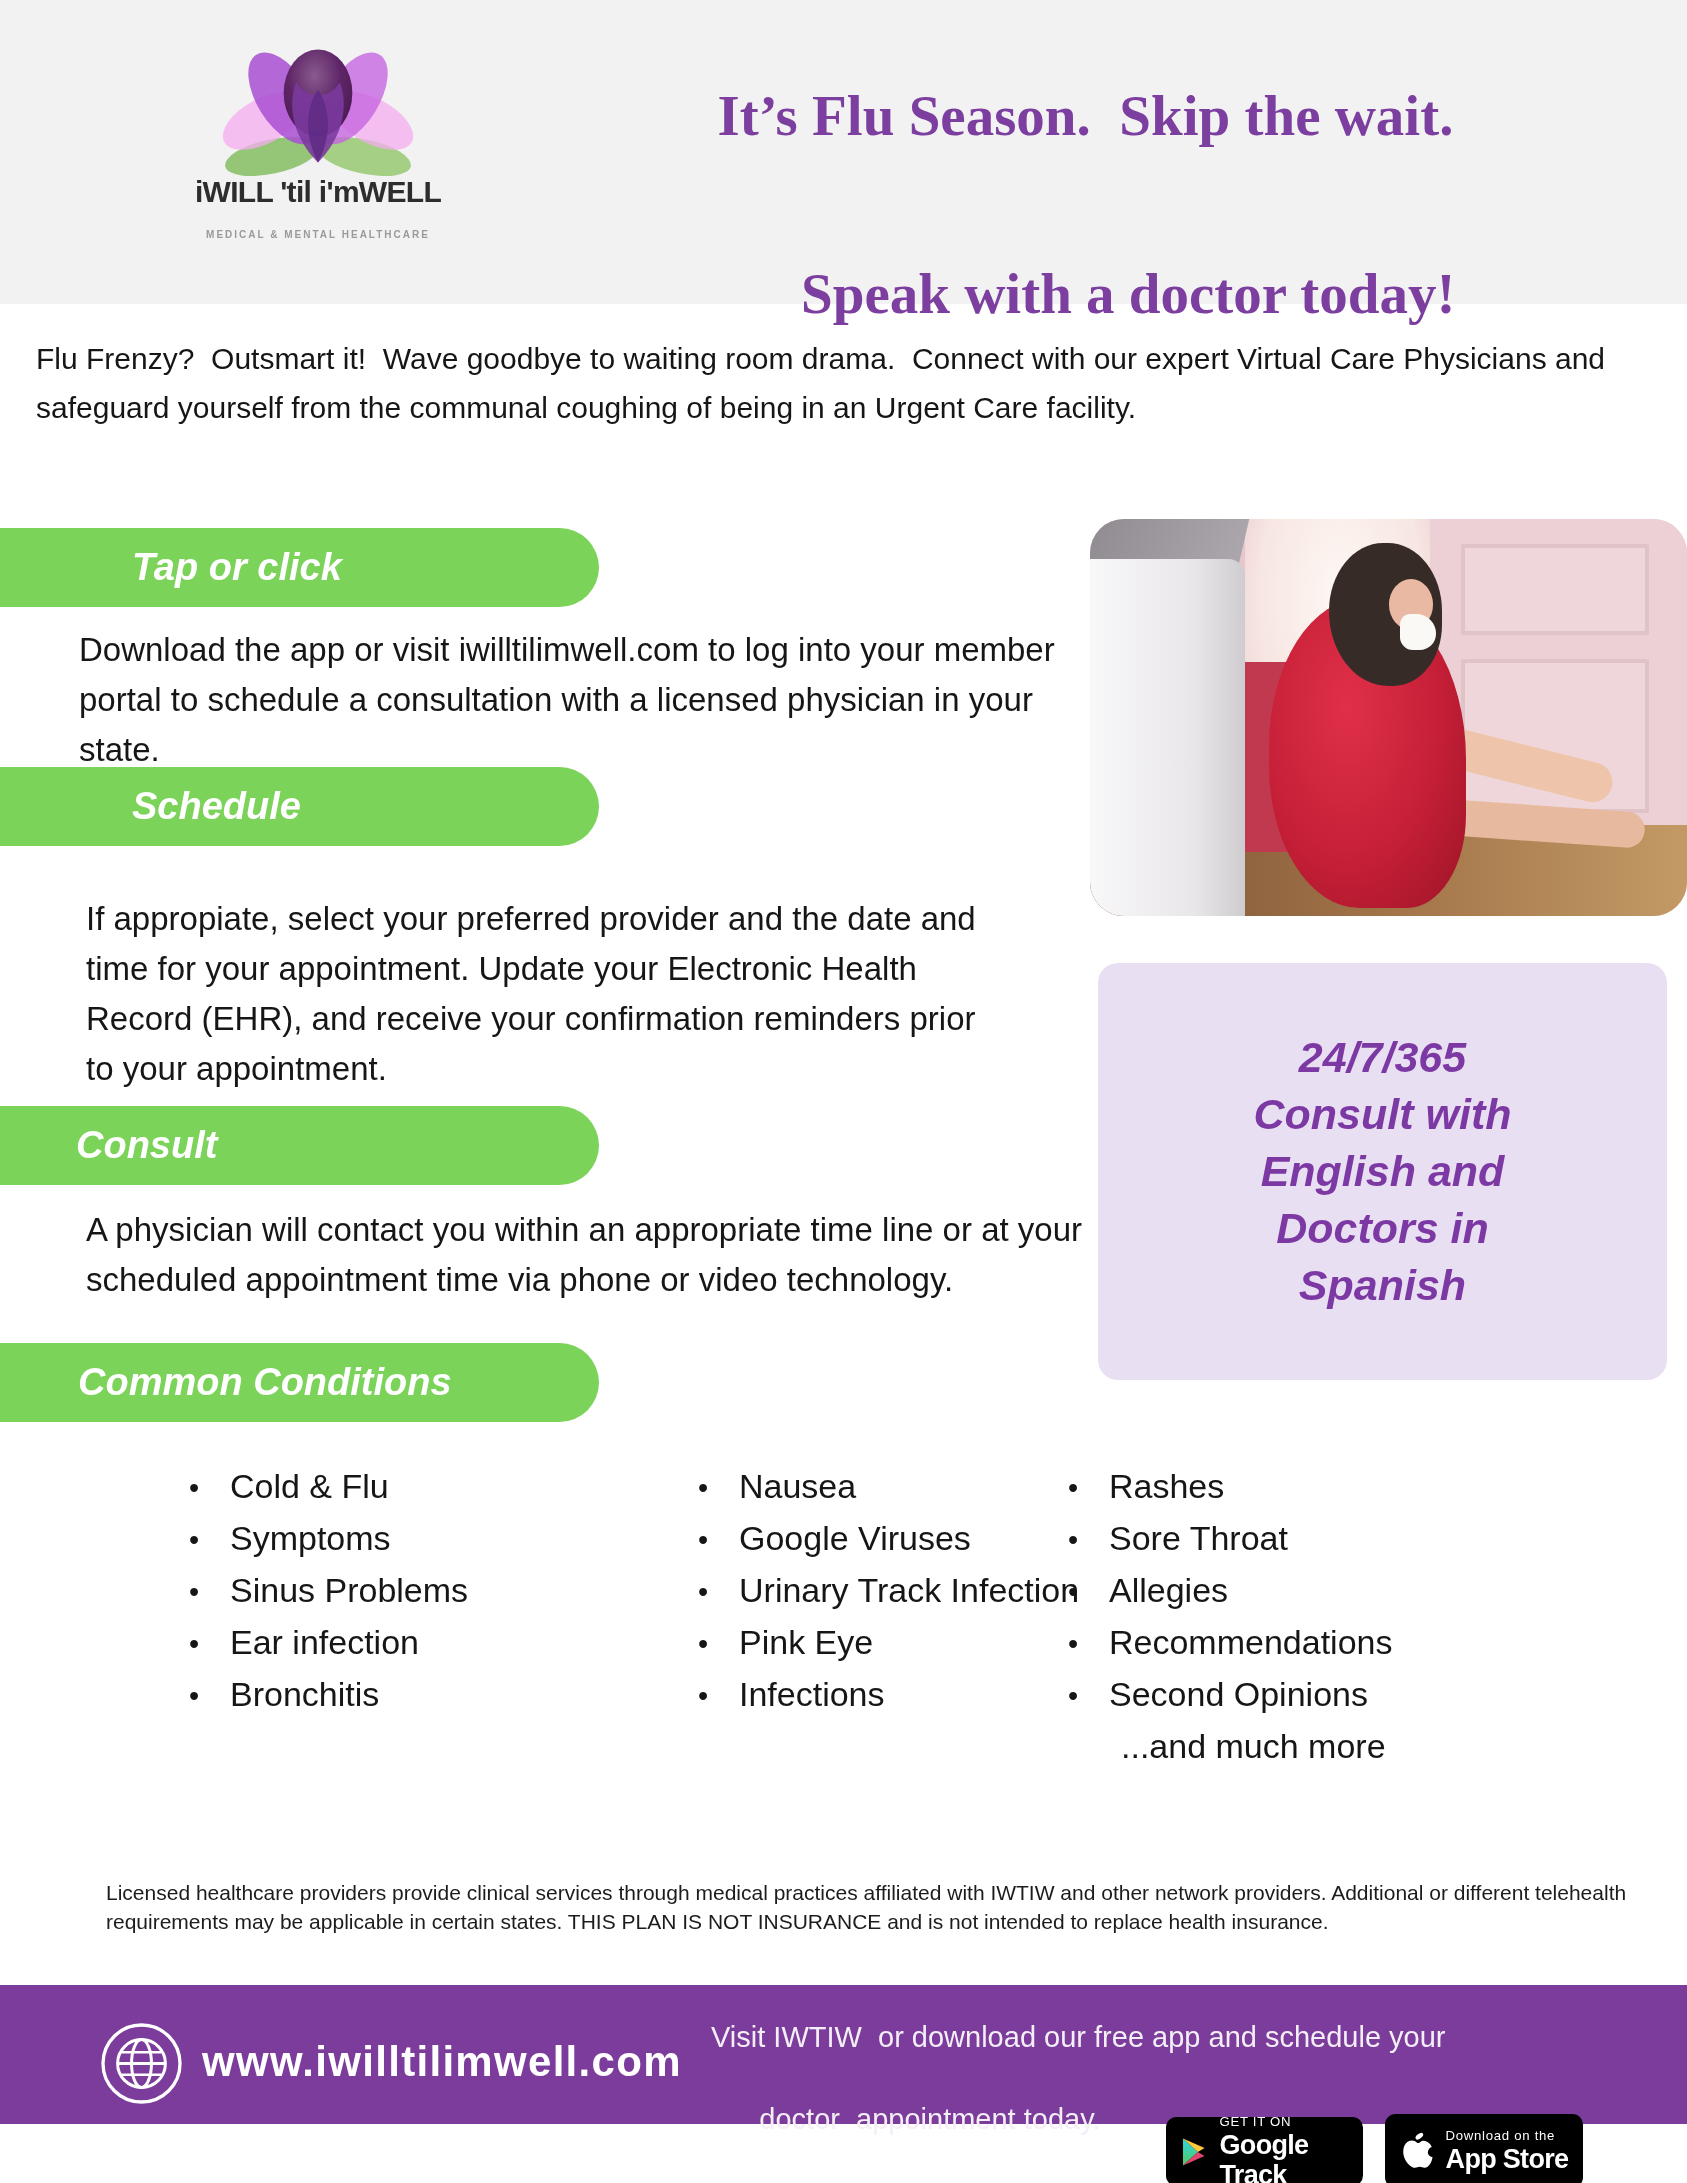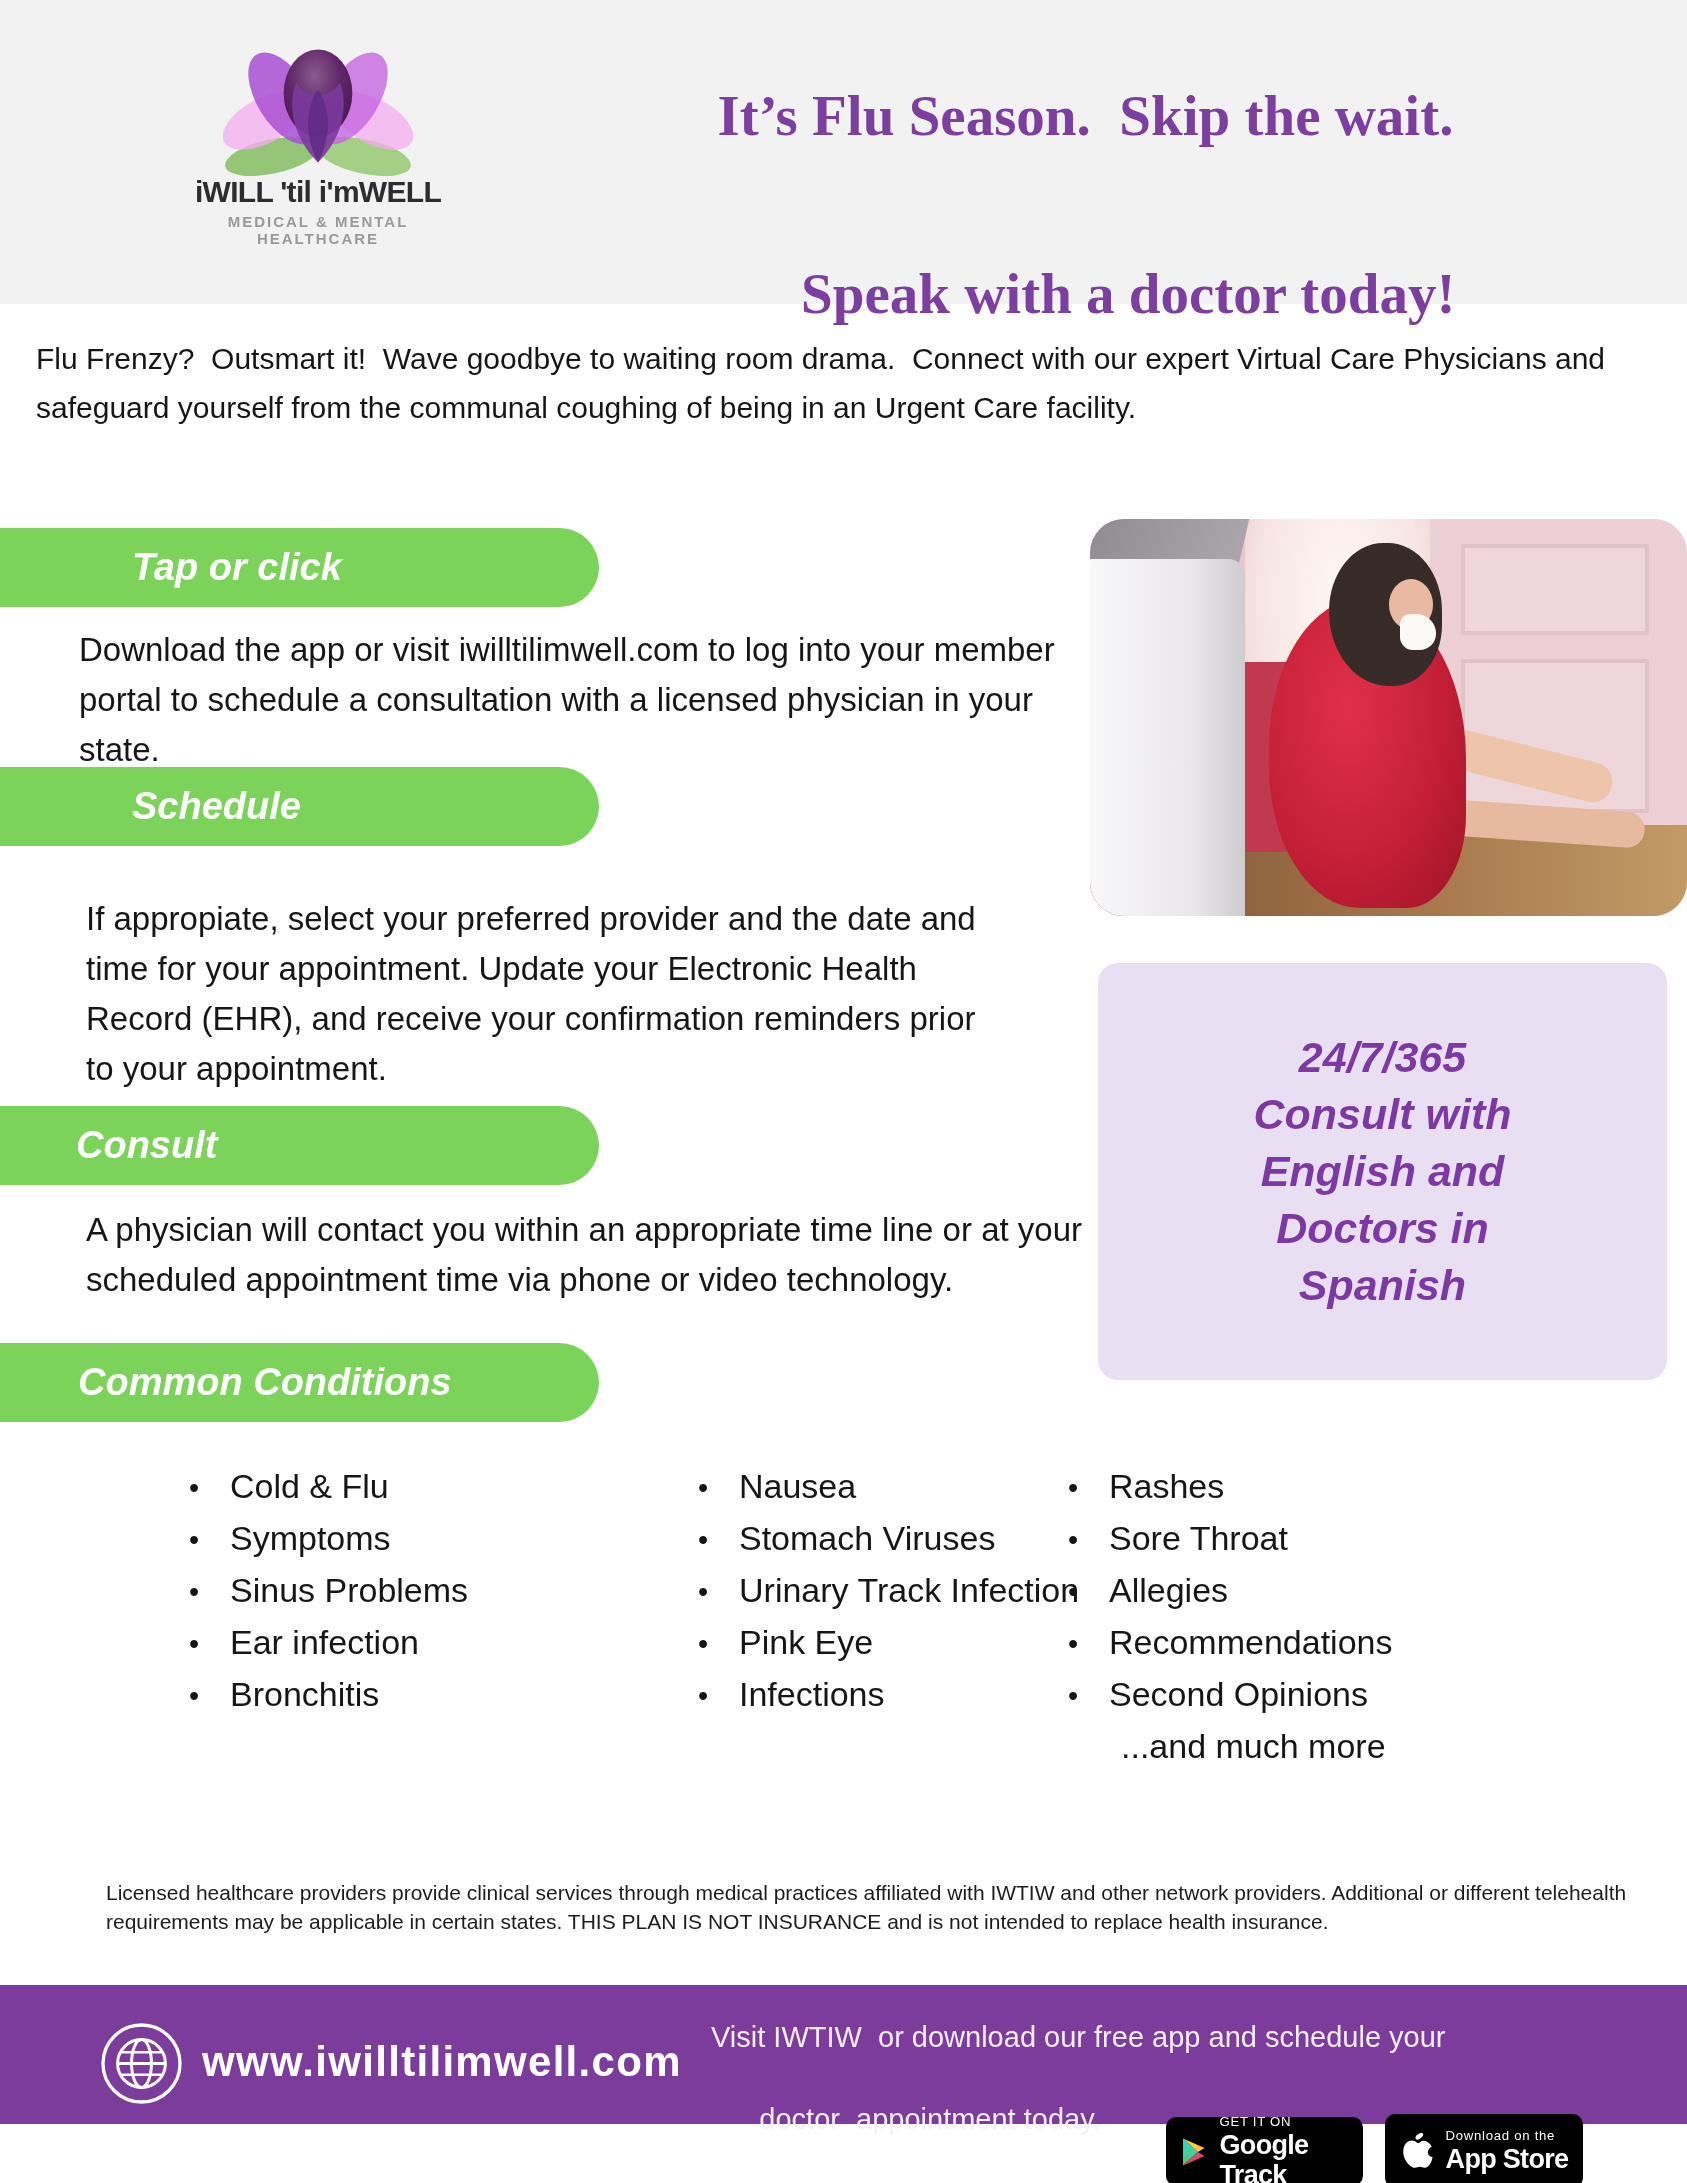--- a/index.html
+++ b/index.html
@@ -4,21 +4,21 @@
 <style>
   html,body{margin:0;padding:0;background:#ffffff;}
   #page{position:relative;width:1687px;height:2183px;background:#ffffff;overflow:hidden;
         font-family:"Liberation Sans",sans-serif;color:#141414;}
 
   
   .header-band{position:absolute;left:0;top:0;width:1687px;height:304px;background:#F2F2F2;}
   .logo-block{position:absolute;left:169px;top:26.5px;width:298px;text-align:center;}
   .logo-block svg{display:block;margin:0 auto;}
   .brand-name{font-size:30px;font-weight:800;letter-spacing:-0.7px;color:#2d2d2d;margin-top:-4px;}
-  .brand-tagline{font-size:15px;letter-spacing:2px;color:#9a9a9a;margin-top:4px;font-weight:600;}
+  .brand-tagline{font-size:10px;letter-spacing:2px;color:#9a9a9a;margin-top:20px;font-weight:600;}
   .page-title{position:absolute;left:523px;top:71px;width:1125px;text-align:center;
               font-family:"Liberation Serif",serif;font-weight:700;color:#7C3FA0;
               font-size:57px;line-height:89px;white-space:pre-wrap;}
 
   
   .intro{position:absolute;left:36px;top:334px;width:1621px;font-size:30px;line-height:49px;
          color:#161616;white-space:pre-wrap;}
 
   
   .pill{position:absolute;left:0;width:599px;height:79px;background:#7CD35A;
@@ -198,21 +198,21 @@
       </div>
   </div>
 
   <div class="cond-col col-2">
     <div class="cond-item">
         <span class="dot">•</span>
         <span>Nausea</span>
       </div>
     <div class="cond-item">
         <span class="dot">•</span>
-        <span>Stomach Viruses</span>
+        <span>Google Viruses</span>
       </div>
     <div class="cond-item">
         <span class="dot">•</span>
         <span>Urinary Track Infection</span>
       </div>
     <div class="cond-item">
         <span class="dot">•</span>
         <span>Pink Eye</span>
       </div>
     <div class="cond-item">

